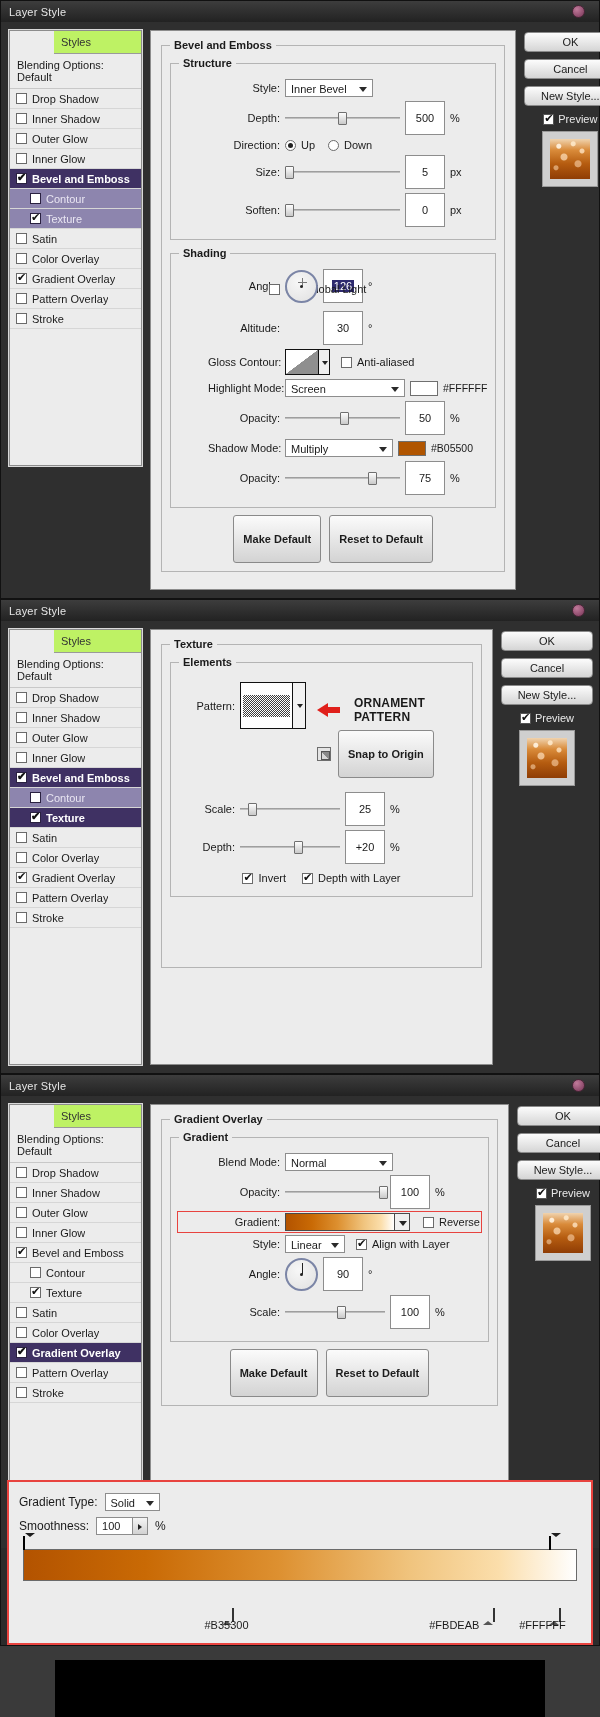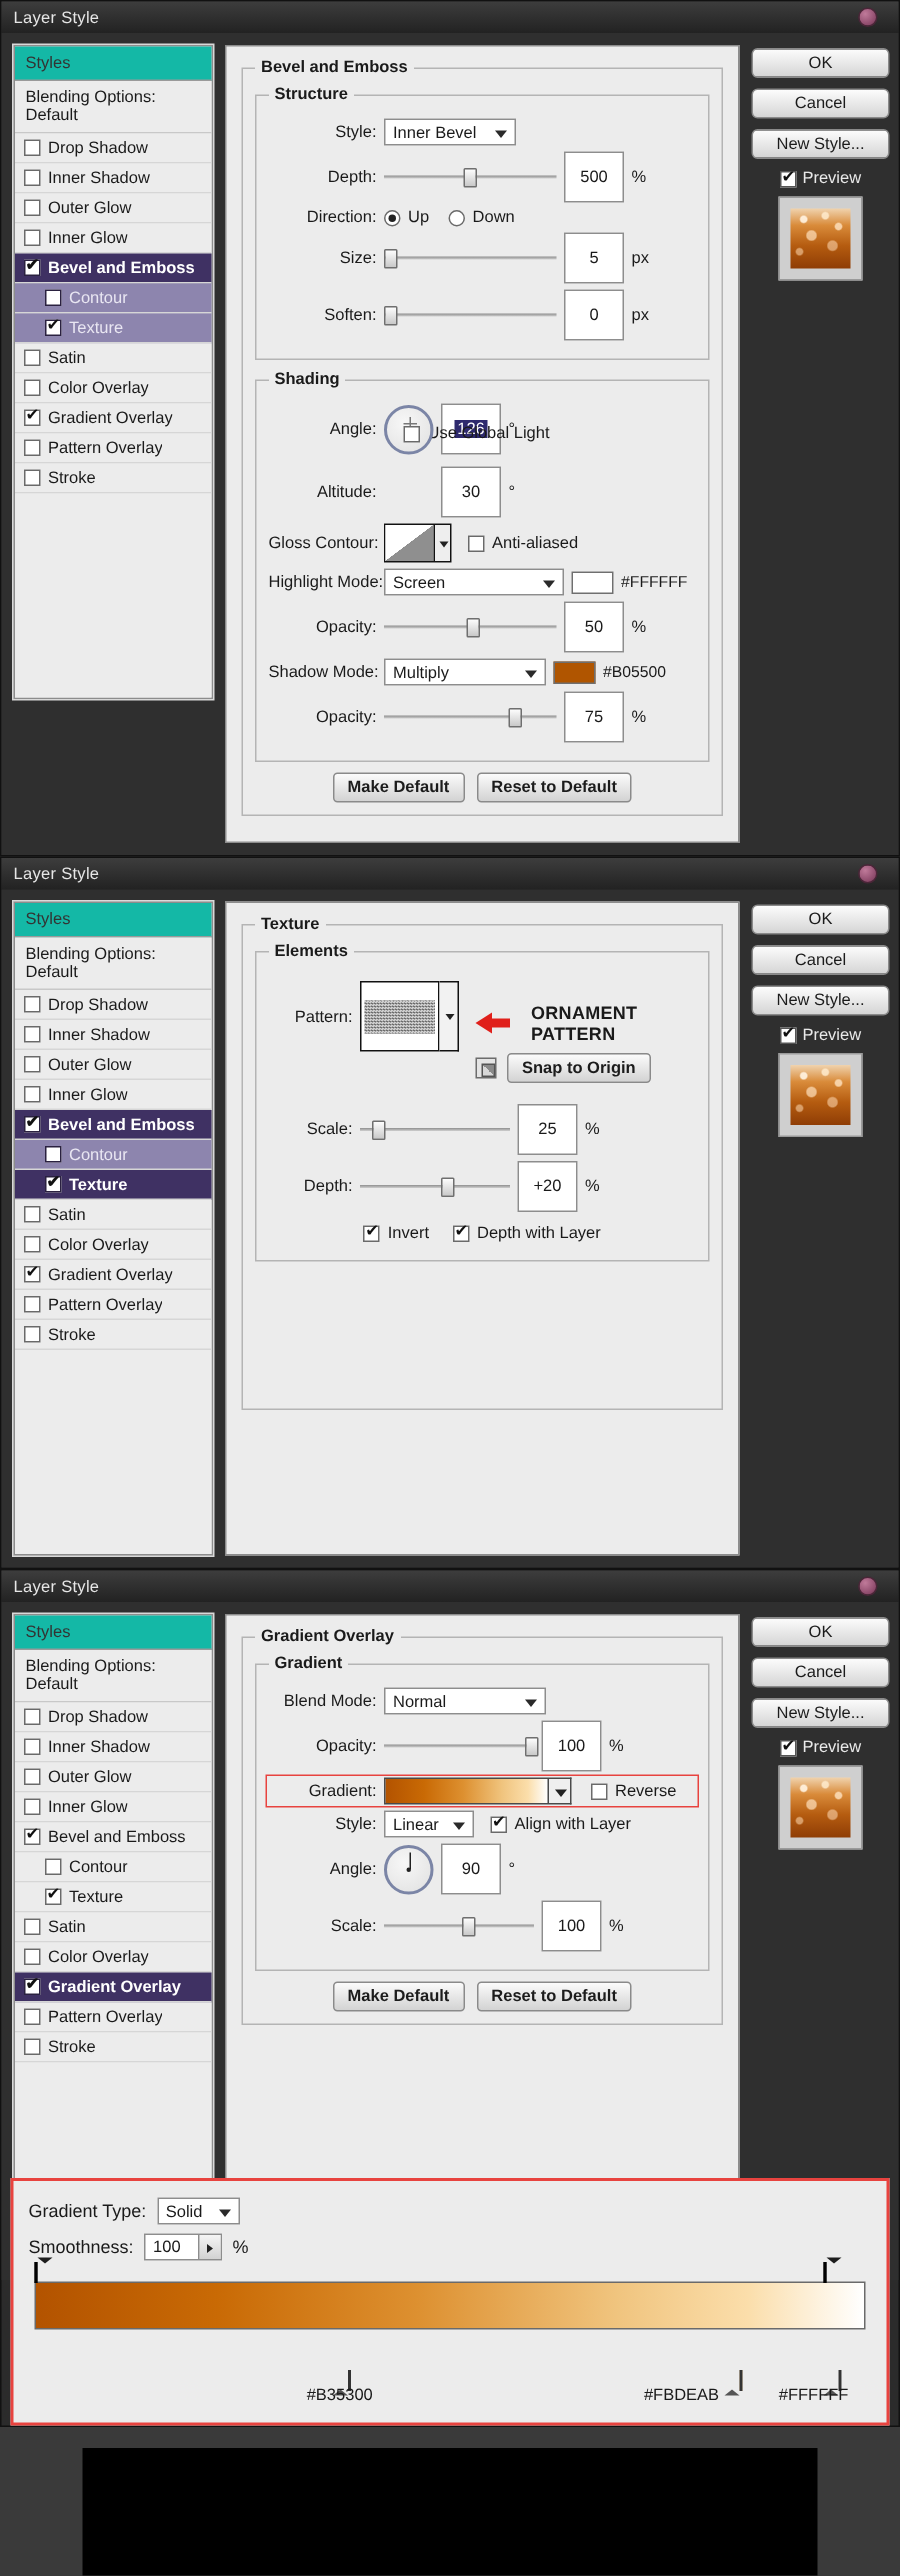--- a/index.html
+++ b/index.html
@@ -25,22 +25,22 @@
     border:1px solid #4a2638;
   }
   .dlg-body { display:flex; background:#2f2f2f; padding:8px 6px 8px 8px; gap:8px; }
 
   
   .styles-col { width:133px; flex:0 0 133px; }
   .styles-list {
     background:#ececec; border:1px solid #8c8c8c; outline:1px solid #d9d9d9;
   }
   .st-head {
-    padding:5px 7px; font-weight:bold; color:#333; background:#14b8a6;
-    border-bottom:1px solid #9a9a9a; font-size:11px; font-weight:normal;
+    padding:5px 7px; font-weight:bold; color:#333; background:#bef264;
+    border-bottom:1px solid #9a9a9a; font-size:11px; font-weight:normal;margin-left:44px;
   }
   .st-sub {
     padding:5px 7px; border-bottom:1px solid #c8c8c8; background:#ececec;
   }
   .st-row {
     display:flex; align-items:center; gap:5px; padding:3px 6px;
     border-bottom:1px solid #d6d6d6; background:#ececec; height:20px;
   }
   .st-row.sel { background:#3f3163; color:#fff; font-weight:bold; }
   .st-row.child { background:#8d85ae; color:#e9e6f2; padding-left:20px; }
@@ -58,21 +58,21 @@
   .st-label { white-space:nowrap; overflow:hidden; }
 
   
   .main-col { flex:1 1 auto; background:#ececec; border:1px solid #8c8c8c; padding:8px 10px 10px 10px; position:relative;}
   fieldset.grp {
     border:1px solid #b4b4b4; margin:0 0 7px 0; padding:6px 8px 8px 8px;
   }
   fieldset.grp > legend { font-weight:bold; font-size:11px; padding:0 4px; color:#1a1a1a; }
   .row { display:flex; align-items:center; margin:4px 0; gap:5px; }
   .lbl { text-align:right; white-space:nowrap; }
-  .lbl.w72 { width:72px; flex:0 0 72px; }
+  .lbl.w72 { width:72px; flex:0 0 72px;margin-left:29px; }
   .lbl.w56 { width:56px; flex:0 0 56px; }
   .sel-box {
     background:#fff; border:1px solid #8d8d8d; height:18px; padding:1px 18px 0 5px;
     position:relative; display:inline-flex; align-items:center; font-size:11px;
   }
   .sel-box:after {
     content:""; position:absolute; right:5px; top:7px;
     border-left:4px solid transparent; border-right:4px solid transparent;
     border-top:5px solid #2a2a2a;
   }
@@ -135,21 +135,21 @@
   }
   .gloss-sw .arr:after {
     content:""; position:absolute; left:3px; top:11px;
     border-left:3px solid transparent; border-right:3px solid transparent;
     border-top:4px solid #222;
   }
   .swatch { width:28px; height:15px; border:1px solid #6f6f6f; }
   .hex { font-size:10.5px; }
   .btn {
     background:linear-gradient(180deg,#fbfbfb,#d3d3d3);
-    border:1px solid #8a8a8a; border-radius:3px; padding:3px 9px;
+    border:1px solid #8a8a8a; border-radius:3px; padding:17px 9px;
     font-size:11px; font-weight:bold; color:#1c1c1c; white-space:nowrap;
   }
   .btnrow { display:flex; justify-content:center; gap:8px; margin-top:6px; }
 
   
   .right-col { width:92px; flex:0 0 92px; padding-top:2px; }
   .rbtn {
     display:block; width:100%; margin-bottom:7px;
     background:linear-gradient(180deg,#fcfcfc,#d5d5d5);
     border:1px solid #8a8a8a; border-radius:4px; text-align:center;

